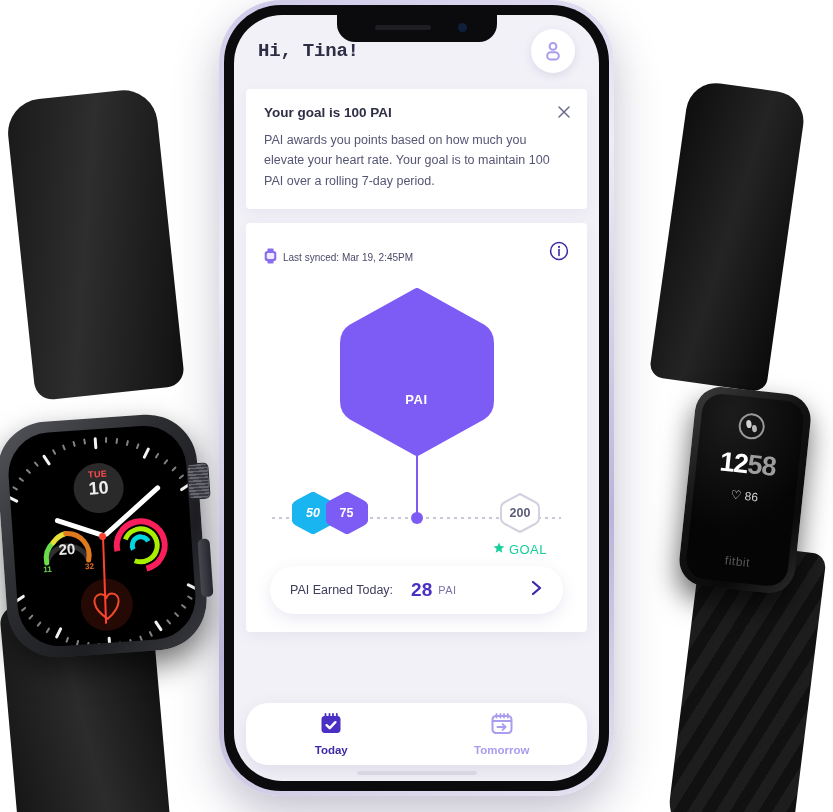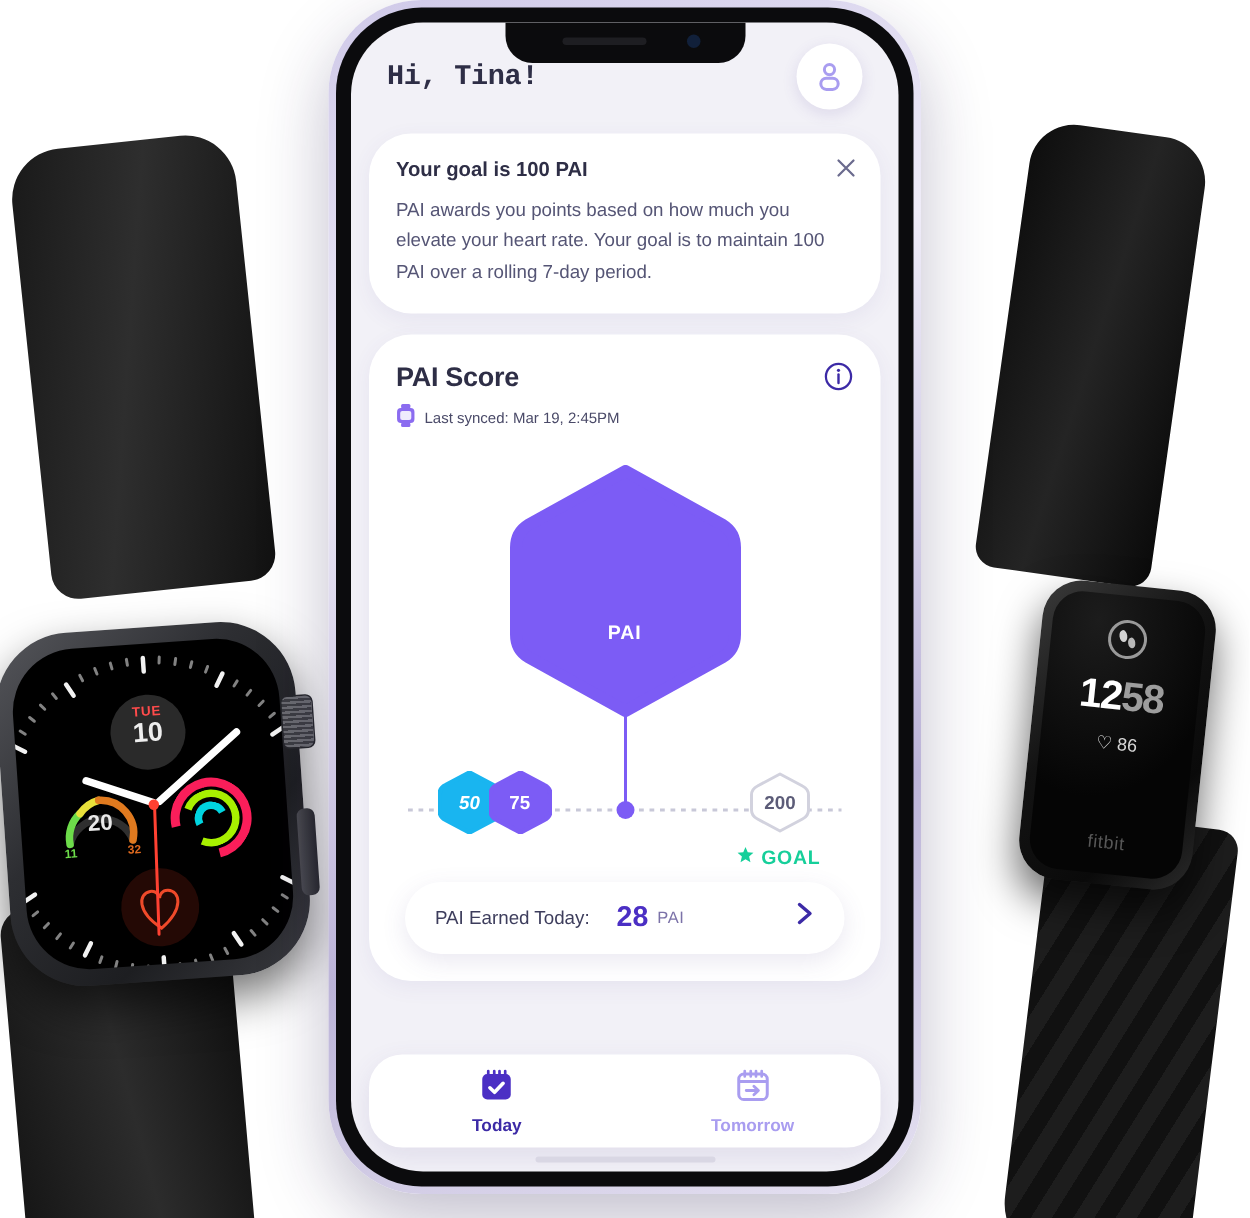--- a/index.html
+++ b/index.html
@@ -128,21 +128,21 @@
   .batt i { position: absolute; inset: 1.5px; background: #16161c; border-radius: 1.5px; }
 
   .phone-content { padding: 0 12px; }
 
   .greet-row { display: flex; align-items: center; justify-content: space-between;
      padding: 14px 12px 16px; }
   .greet { font-size: 19px; font-weight: bold; color: #2e2e46; letter-spacing: -.2px; font-family: Liberation Mono, monospace; }
   .avatar { width: 44px; height: 44px; border-radius: 50%; background: #fff;
      box-shadow: 0 3px 10px rgba(90,70,160,.14); display:flex; align-items:center; justify-content:center;}
 
-  .card { background: #fff; border-radius: 28px; box-shadow: 0 4px 14px rgba(90,75,150,.07); }
+  .card { background: #fff; border-radius: 4px; box-shadow: 0 4px 14px rgba(90,75,150,.07); }
 
   .goal-card { padding: 16px 18px 18px; position: relative; }
   .goal-title { font-size: 13.5px; font-weight: bold; color: #2e2e46; margin-bottom: 10px; }
   .goal-body { font-size: 12.5px; line-height: 1.62; color: #555575; }
   .goal-close { position: absolute; right: 14px; top: 14px; width: 18px; height: 18px;
      cursor: pointer; }
 
   .pai-card { margin-top: 14px; padding: 18px 18px 14px; position: relative; }
   .pai-title { font-size: 18px; font-weight: bold; color: #2e2e46; letter-spacing:-.2px; }
   .pai-info { position: absolute; right: 18px; top: 18px; width: 20px; height: 20px; }
@@ -163,21 +163,21 @@
      background-size: 7px 2px; }
   .cur-dot { position: absolute; left: 50%; top: 242px; width: 12px; height: 12px;
      margin-left: -6px; border-radius: 50%; background: #7c5cf5; }
   .mark { position: absolute; top: 222px; width: 42px; height: 42px; }
   .mark .mlabel { position: absolute; inset: 0; display: flex; align-items: center;
      justify-content: center; font-size: 12.5px; font-weight: bold; }
   .mark.m50 { left: 28px; font-style: italic; }
   .mark.m75 { left: 50%; margin-left: -91px; }
   .mark.m100 { right: 28px; }
   .goal-flag { position: absolute; right: 22px; top: 272px; display: flex; align-items: center;
-     gap: 4px; font-size: 13px; font-weight: bold; color: #16cf9a; letter-spacing: .5px; }
+     gap: 4px; font-size: 13px; font-weight: normal; color: #16cf9a; letter-spacing: .5px; }
 
   .earned {
      margin: 0 6px 0; background: #fff; border-radius: 26px; height: 48px;
      display: flex; align-items: center; padding: 0 18px 0 20px;
      box-shadow: 0 5px 16px rgba(90,75,150,.13); position: relative; top: -4px;
   }
   .earned .lbl { font-size: 12.5px; color: #3d3d5c; }
   .earned .num { font-size: 19px; font-weight: bold; color: #4b2fc4; margin-left: 18px; }
   .earned .un { font-size: 11px; color: #7b72a8; margin-left: 6px; letter-spacing:.4px; }
   .earned .chev { margin-left: auto; }
@@ -339,21 +339,20 @@
             <div class="goal-title">Your goal is 100 PAI</div>
             <div class="goal-body">PAI awards you points based on how much you elevate your heart rate. Your goal is to maintain 100 PAI over a rolling 7-day period.</div>
             <div class="goal-close">
               <svg width="18" height="18" viewBox="0 0 18 18">
                 <path d="M4 4 L14 14 M14 4 L4 14" stroke="#6b6b8e" stroke-width="1.5" stroke-linecap="round"></path>
               </svg>
             </div>
           </div>
 
           <div class="card pai-card">
-            <div class="pai-title">PAI Score</div>
             <div class="pai-info">
               <svg width="20" height="20" viewBox="0 0 20 20">
                 <circle cx="10" cy="10" r="8.4" fill="none" stroke="#3c2aa6" stroke-width="1.5"></circle>
                 <circle cx="10" cy="5.9" r="1.05" fill="#3c2aa6"></circle>
                 <path d="M10 8.6 V14.4" stroke="#3c2aa6" stroke-width="1.6" stroke-linecap="round"></path>
               </svg>
             </div>
             <div class="sync-row">
               <span>
                 <svg width="13" height="16" viewBox="0 0 13 16">

